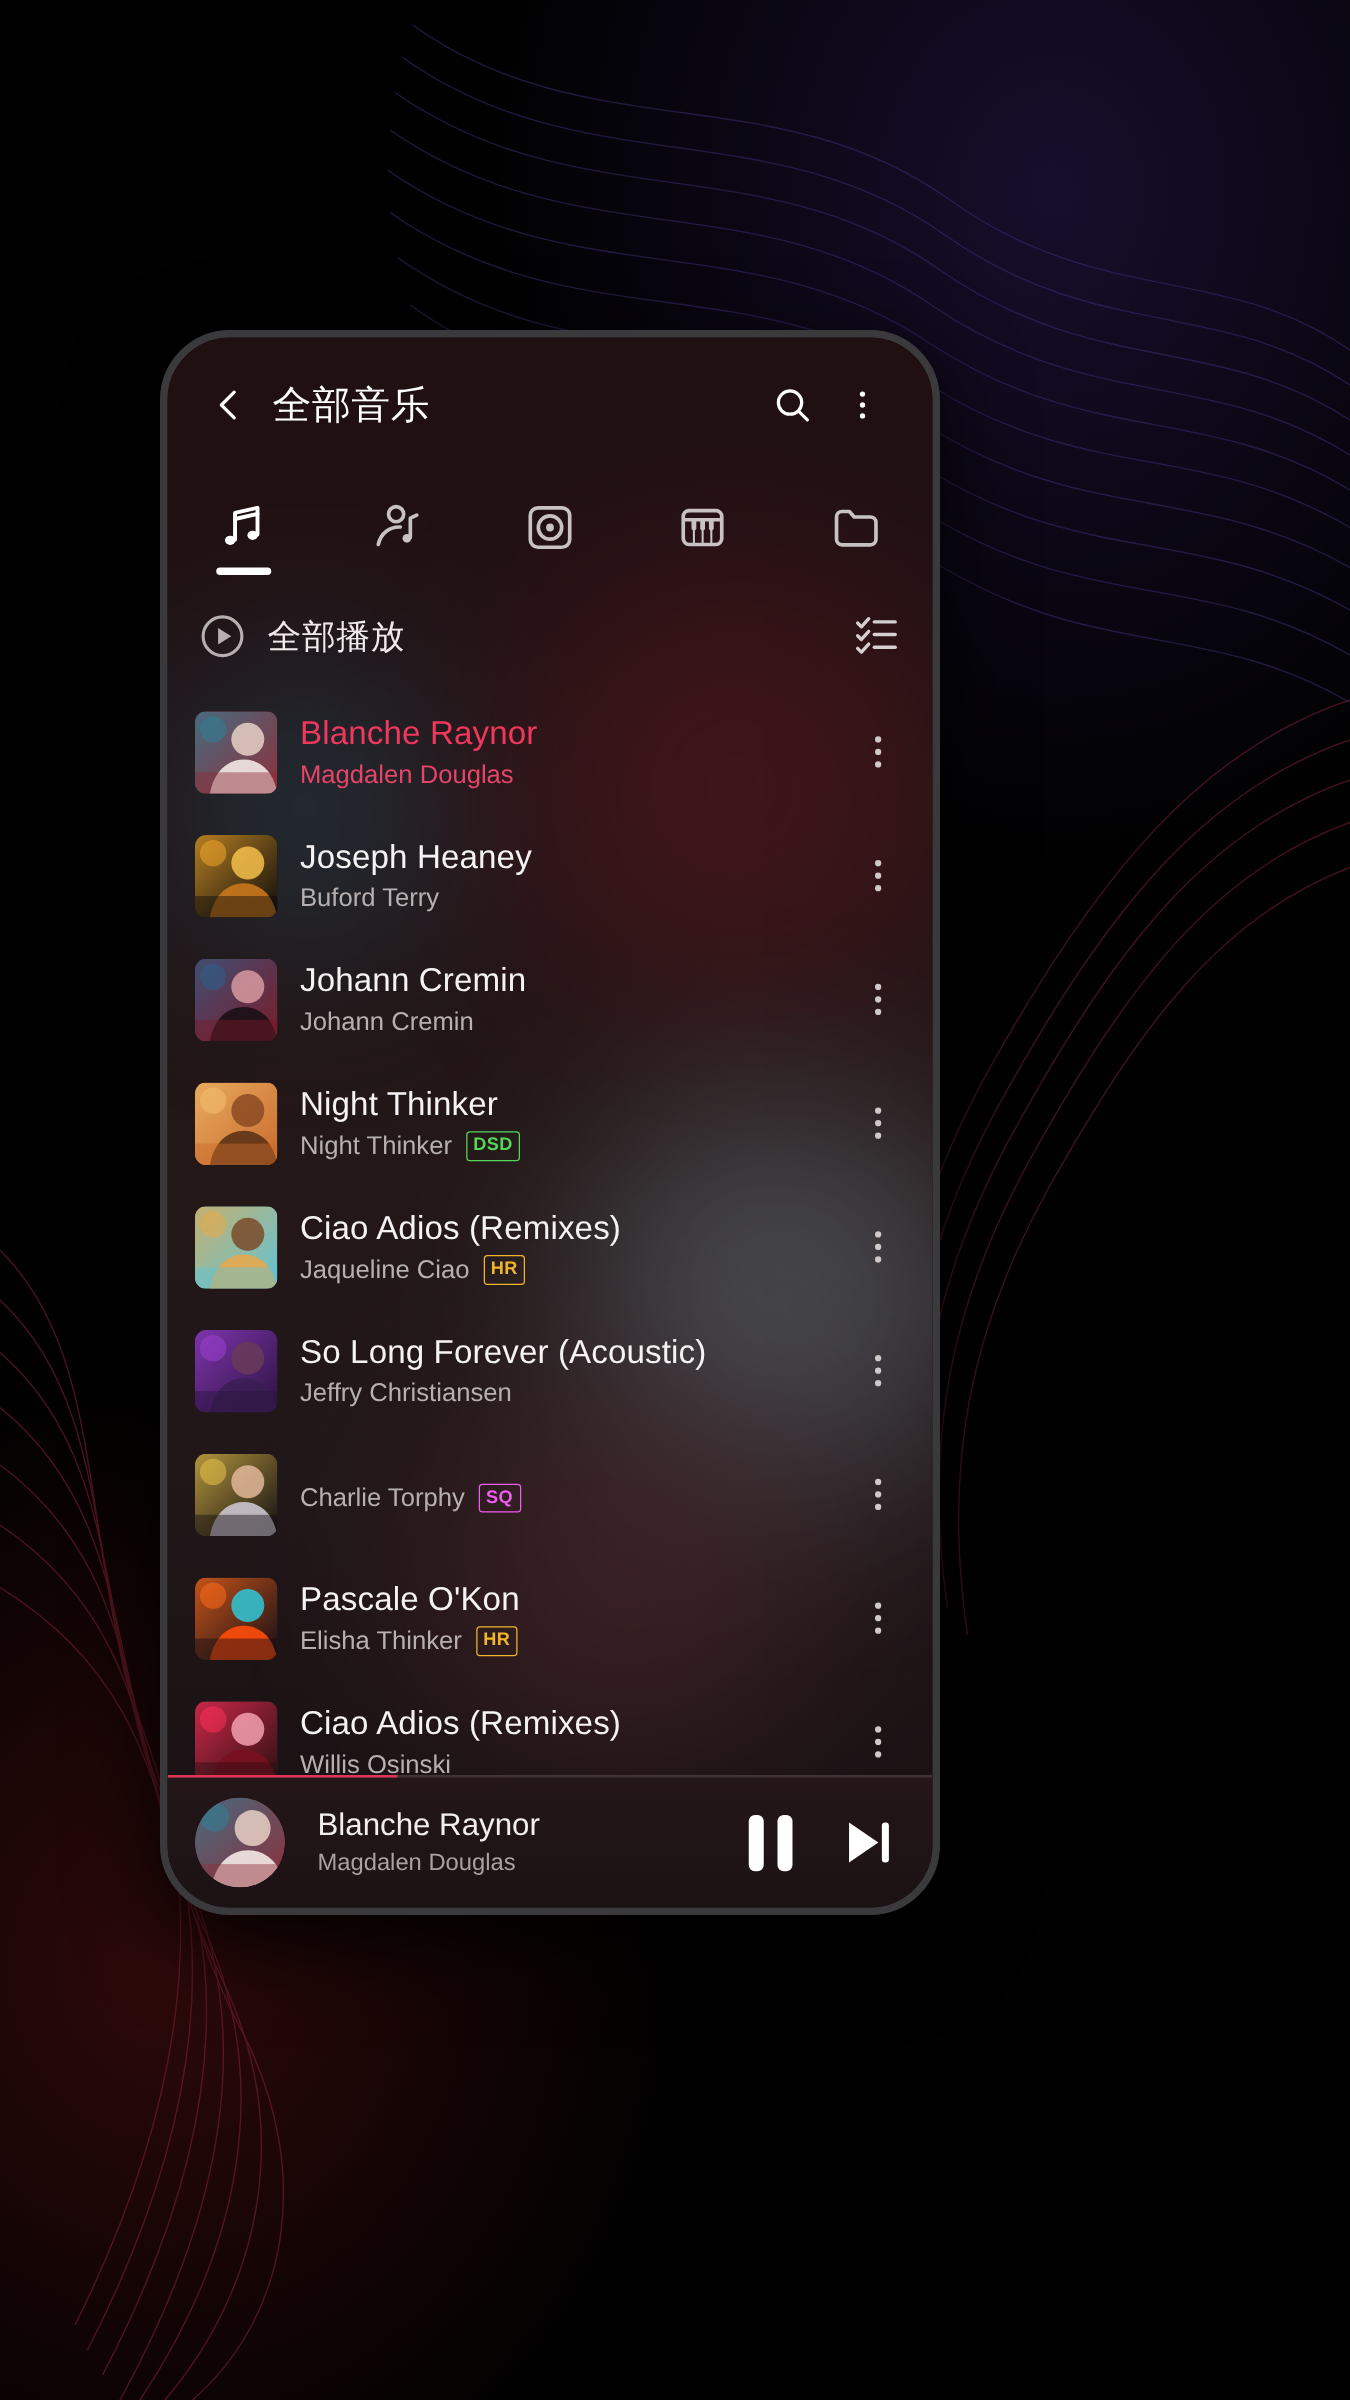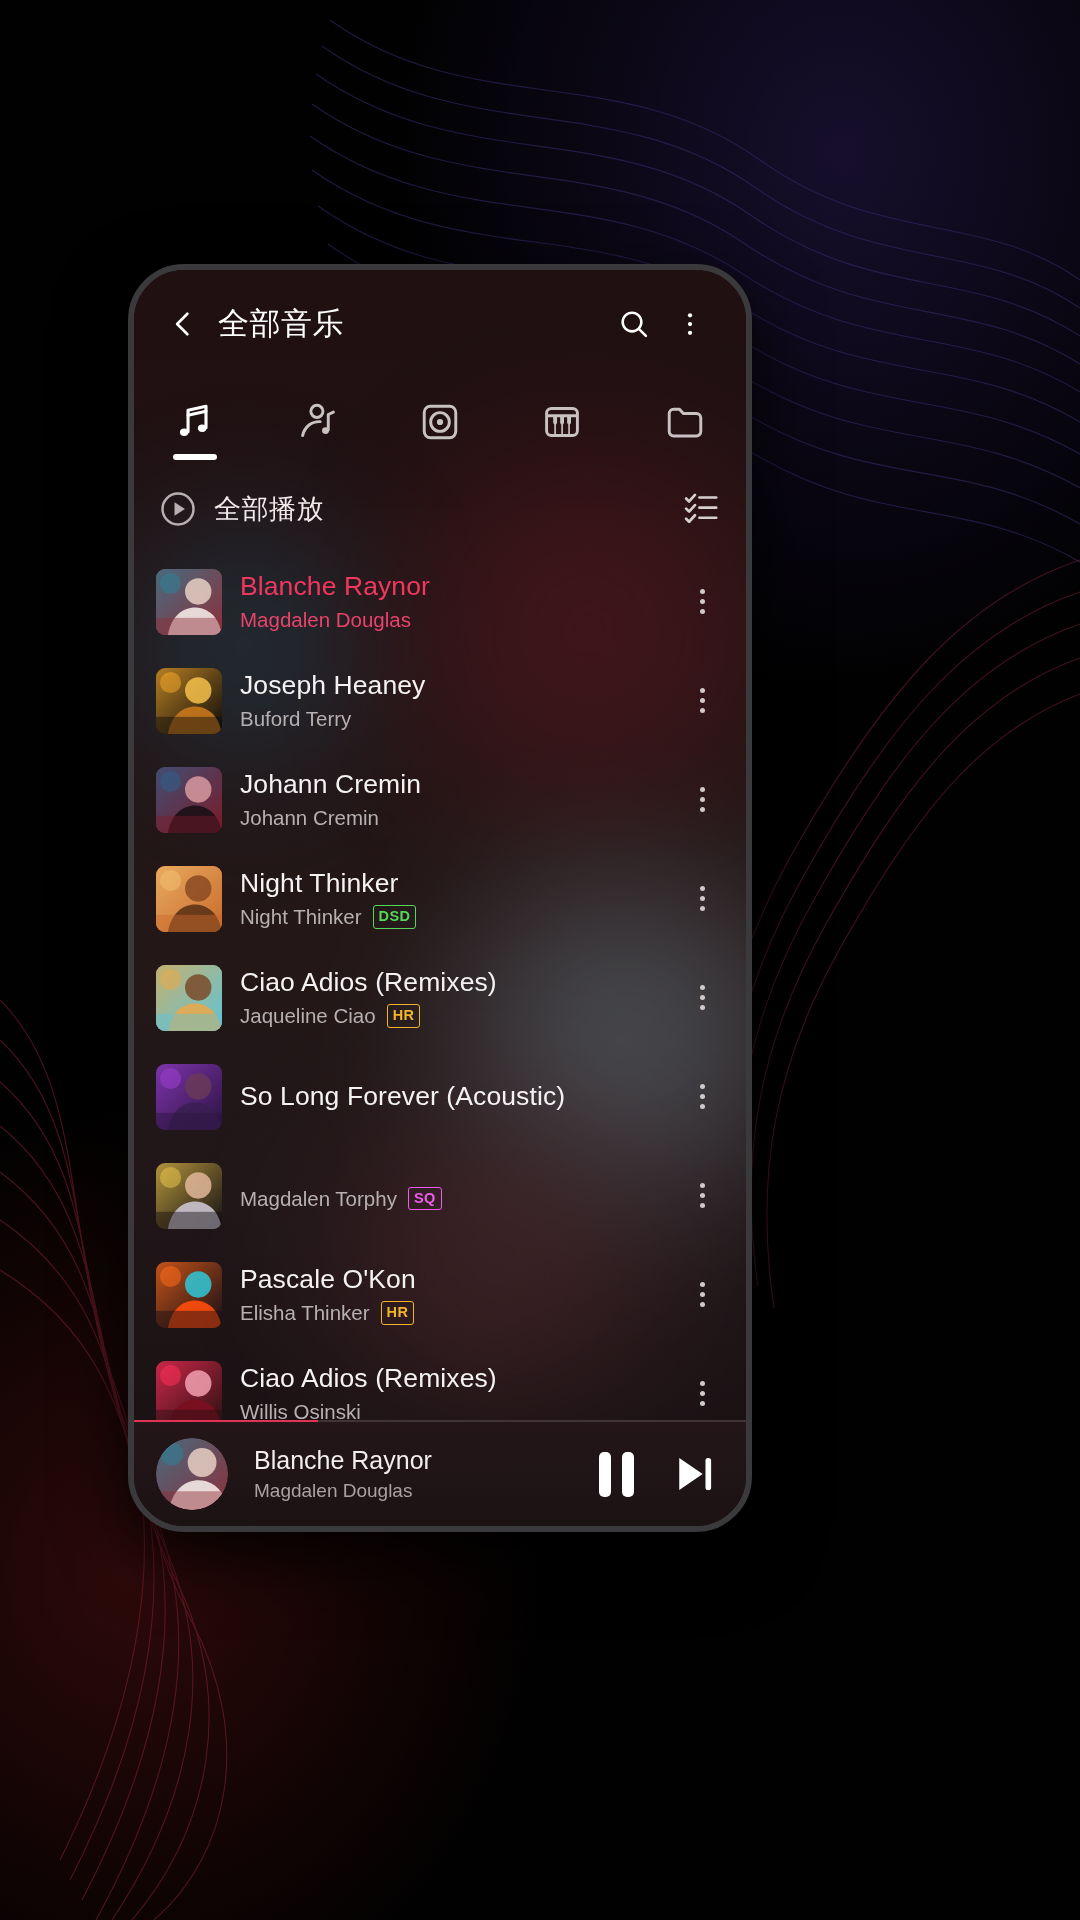--- a/index.html
+++ b/index.html
@@ -478,20 +478,23 @@
       <rect width="100" height="100" fill="url(#g2a13400)" opacity=".75"></rect>
       <circle cx="64" cy="34" r="20" fill="#6a3a58" opacity=".85"></circle>
       <path d="M18 100 C24 66 48 54 70 60 C88 66 96 80 100 100 Z" fill="#3a1f52" opacity=".9"></path>
       <circle cx="22" cy="22" r="16" fill="#9b3fd0" opacity=".55"></circle>
       <rect x="0" y="74" width="100" height="26" fill="#2a1340" opacity=".45"></rect>
     </g>
   </svg>
           </div>
           <div class="song-text">
             <div class="song-title">So Long Forever (Acoustic)</div>
+            <div class="song-sub">
+              <span>Jeffry Christiansen</span>
+            </div>
           </div>
           <div class="more">
             <i></i>
             <i></i>
             <i></i>
           </div>
         </div>
         <div class="song">
           <div class="art">
             <svg viewBox="0 0 100 100" preserveAspectRatio="xMidYMid slice">
@@ -509,21 +512,21 @@
       <rect width="100" height="100" fill="url(#g120e120)" opacity=".75"></rect>
       <circle cx="64" cy="34" r="20" fill="#e0b79a" opacity=".85"></circle>
       <path d="M18 100 C24 66 48 54 70 60 C88 66 96 80 100 100 Z" fill="#ccc4d0" opacity=".9"></path>
       <circle cx="22" cy="22" r="16" fill="#e8c24a" opacity=".55"></circle>
       <rect x="0" y="74" width="100" height="26" fill="#120e12" opacity=".45"></rect>
     </g>
   </svg>
           </div>
           <div class="song-text">
             <div class="song-sub">
-              <span>Magdalen Torphy</span>
+              <span>Charlie Torphy</span>
               <span class="badge sq">SQ</span>
             </div>
           </div>
           <div class="more">
             <i></i>
             <i></i>
             <i></i>
           </div>
         </div>
         <div class="song">

